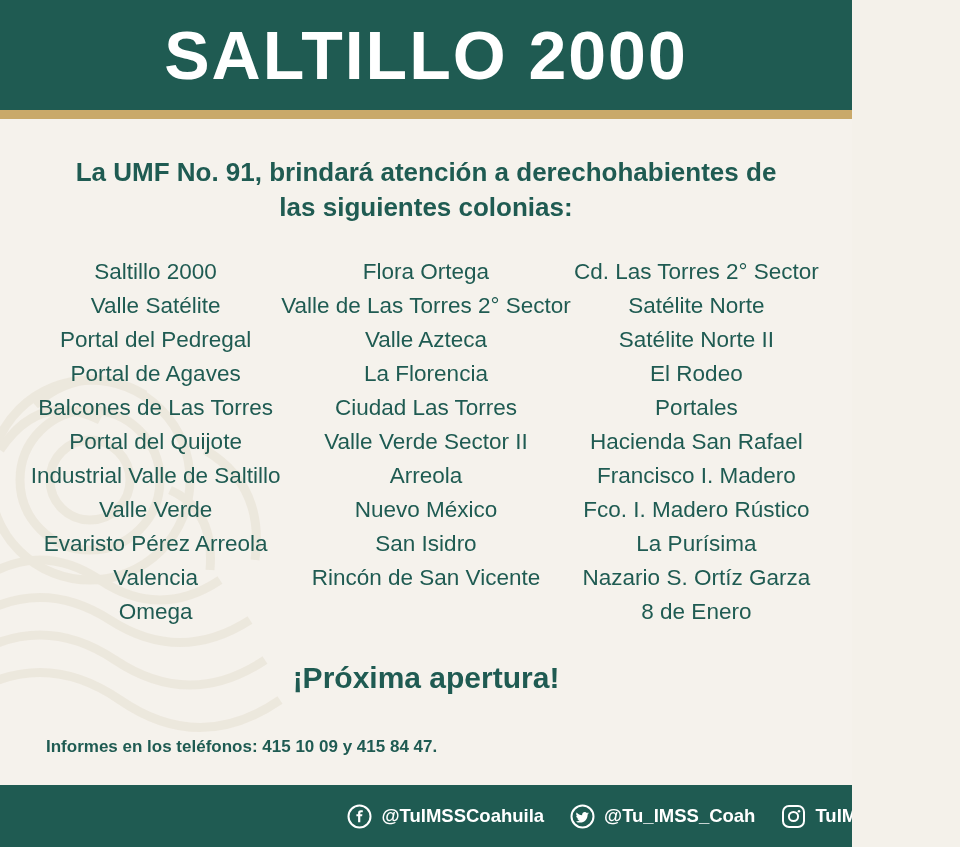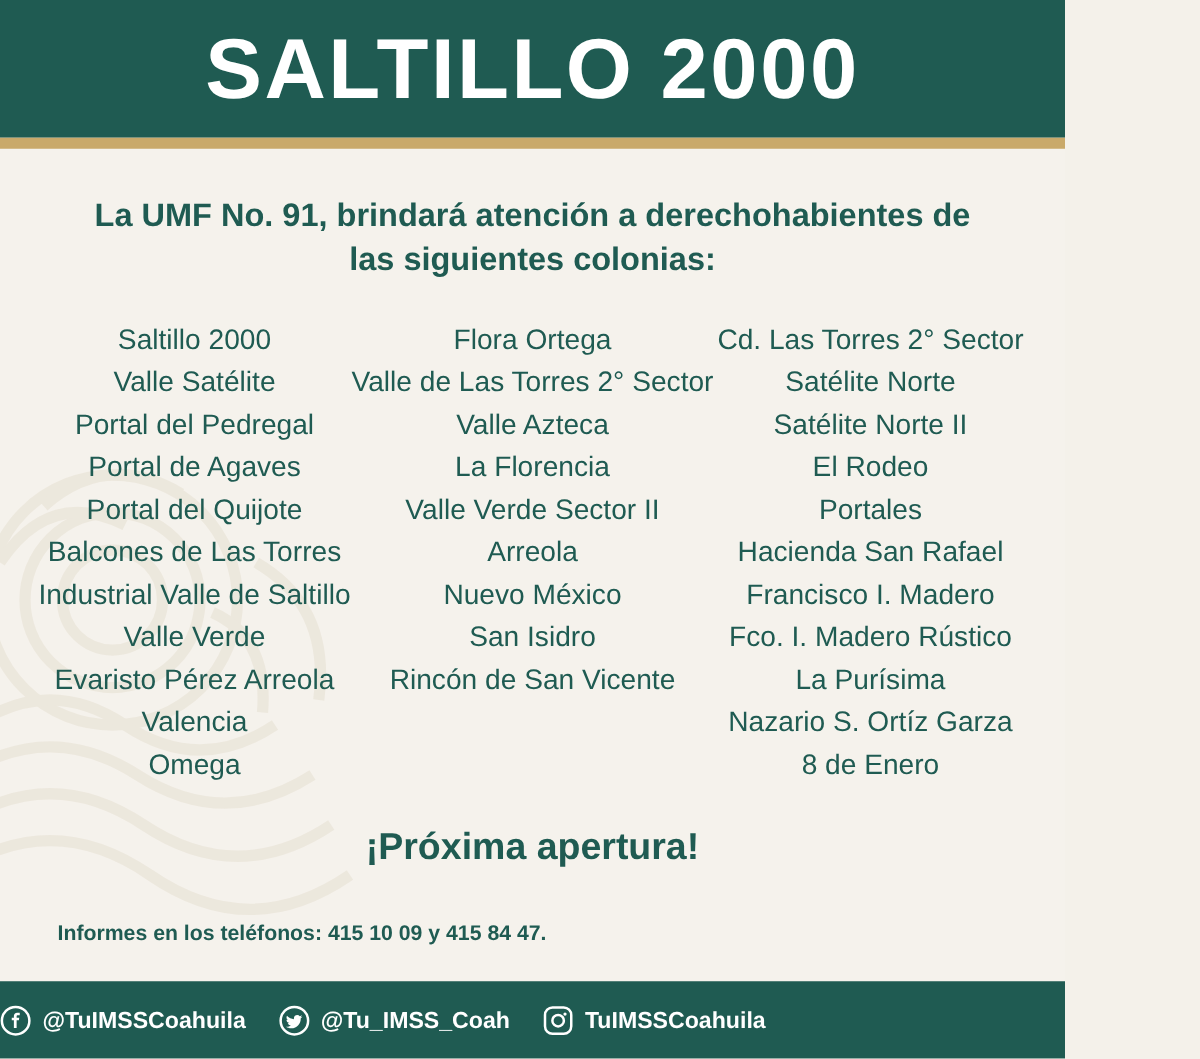--- a/index.html
+++ b/index.html
@@ -96,21 +96,21 @@
   }
   .footer {
     position: absolute;
     left: 0;
     bottom: 0;
     width: 960px;
     height: 62px;
     background: #1f5b52;
     display: flex;
     align-items: center;
-    justify-content: flex-start;
+    justify-content: flex-end;
   }
   .social {
     display: flex;
     align-items: center;
     gap: 26px;
   }
   .social-item {
     display: flex;
     align-items: center;
     gap: 9px;
@@ -177,34 +177,35 @@
 
   <div class="content">
     <div class="subtitle">La UMF No. 91, brindará atención a derechohabientes de las siguientes colonias:</div>
 
     <div class="columns">
       <div class="col col-left">
         <div class="col-item">Saltillo 2000</div>
         <div class="col-item">Valle Satélite</div>
         <div class="col-item">Portal del Pedregal</div>
         <div class="col-item">Portal de Agaves</div>
+        <div class="col-item">Balcones de Las Torres</div>
         <div class="col-item">Portal del Quijote</div>
-        <div class="col-item">Balcones de Las Torres</div>
         <div class="col-item">Industrial Valle de Saltillo</div>
         <div class="col-item">Valle Verde</div>
         <div class="col-item">Evaristo Pérez Arreola</div>
         <div class="col-item">Valencia</div>
         <div class="col-item">Omega</div>
       </div>
 
       <div class="col col-mid">
         <div class="col-item">Flora Ortega</div>
         <div class="col-item">Valle de Las Torres 2° Sector</div>
         <div class="col-item">Valle Azteca</div>
         <div class="col-item">La Florencia</div>
+        <div class="col-item">Ciudad Las Torres</div>
         <div class="col-item">Valle Verde Sector II</div>
         <div class="col-item">Arreola</div>
         <div class="col-item">Nuevo México</div>
         <div class="col-item">San Isidro</div>
         <div class="col-item">Rincón de San Vicente</div>
       </div>
 
       <div class="col col-right">
         <div class="col-item">Cd. Las Torres 2° Sector</div>
         <div class="col-item">Satélite Norte</div>

